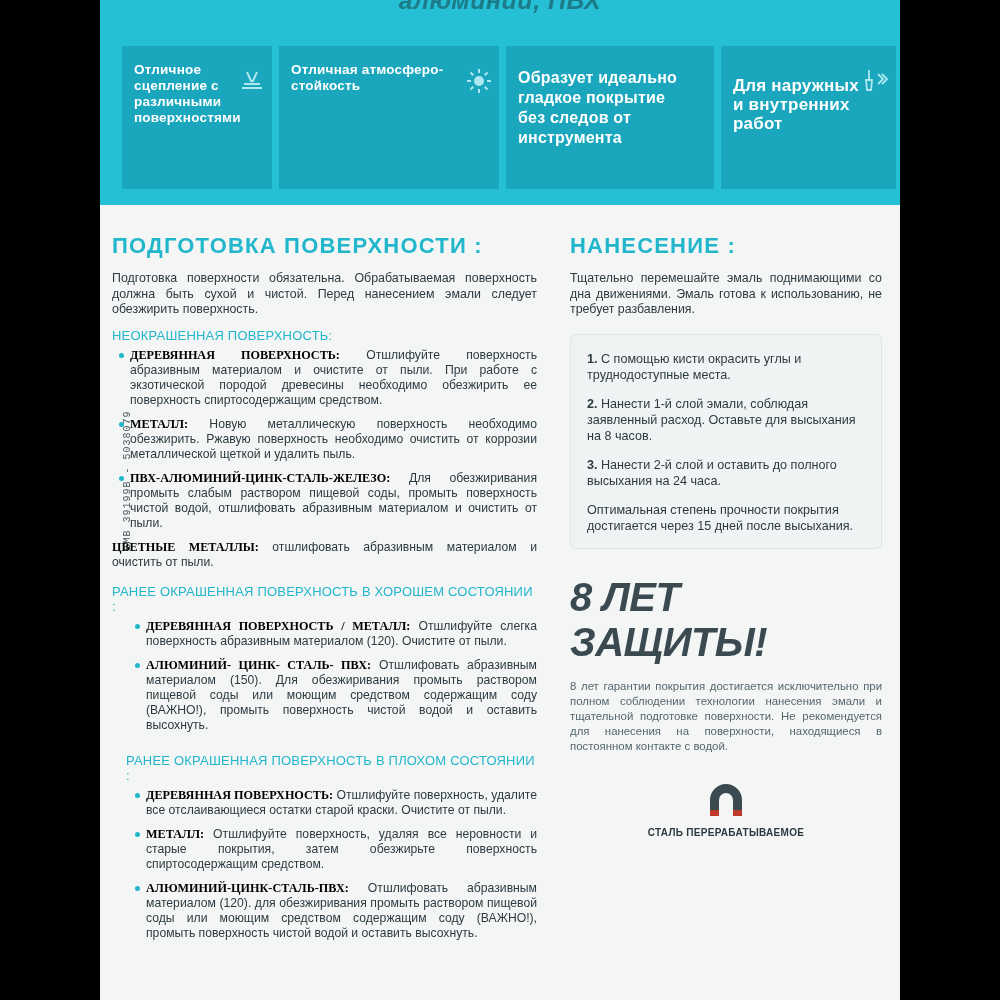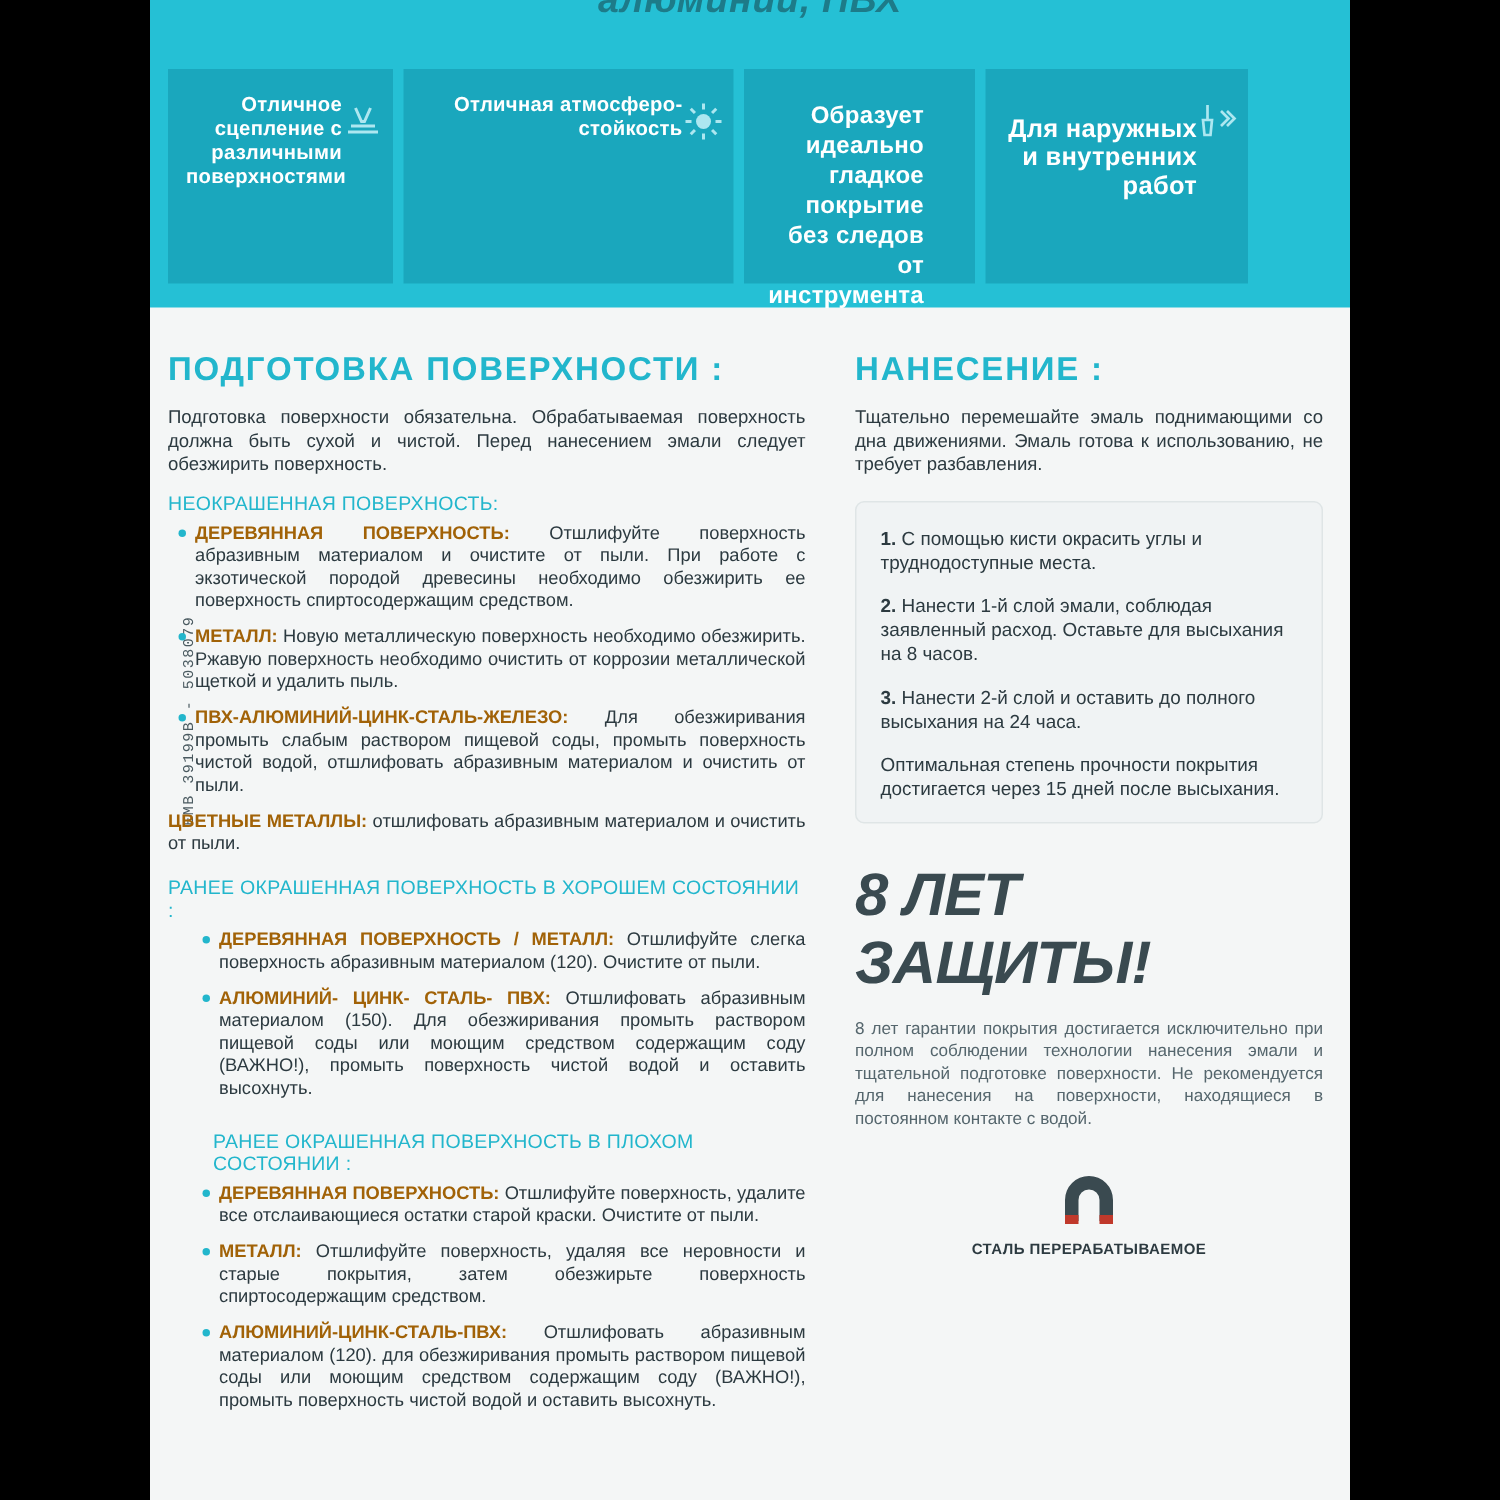--- a/index.html
+++ b/index.html
@@ -24,40 +24,39 @@
     position:absolute;left:0;top:-14px;width:800px;
     text-align:center;
     color:#1c6f7c;
     font-style:italic;
     font-weight:bold;
     font-size:25px;
     letter-spacing:.5px;
     opacity:.85;
   }
   .feature-row{
-    position:absolute;left:12px;top:46px;
+    position:absolute;left:22px;top:46px;
     width:790px;height:143px;
     display:flex;
     gap:7px;
-    text-align:right;
   }
   .feature{
     position:relative;
     background:#1aa7bd;
     color:#ffffff;
     font-weight:bold;
     font-size:13.5px;
     line-height:16px;
     padding:16px 34px 10px 12px;
     box-sizing:border-box;
     letter-spacing:.2px;
   }
   .feature.f1{width:150px;}
   .feature.f2{width:220px;}
-  .feature.f3{width:154px;font-size:16px;line-height:20px;padding-top:22px;}
+  .feature.f3{width:208px;font-size:16px;line-height:20px;padding-top:22px;}
   .feature.f4{width:175px;font-size:17px;line-height:19px;padding-top:30px;}
   .feature .ico{
     position:absolute;right:7px;top:22px;
     width:26px;height:26px;
     opacity:.9;
   }
   .feature .ico svg{display:block;}
   .side-code{
     position:absolute;
     left:-88px;top:430px;
@@ -110,21 +109,21 @@
     line-height:15px;
     color:#2c3a40;
     text-align:justify;
   }
   .bullet:before{
     content:"";
     position:absolute;left:-11px;top:5px;
     width:5px;height:5px;border-radius:50%;
     background:#22b6cc;
   }
-  .bullet b{color:#a16207;}
+  .bullet b{color:#000000;font-family:Liberation Serif, serif;}
   .bullet.nodot{margin-left:0;}
   .bullet.nodot:before{display:none;}
   
   .panel{
     margin-top:16px;
     background:#f0f3f4;
     border:1px solid #dfe5e6;
     border-radius:6px;
     padding:16px 16px 14px 16px;
   }
@@ -251,21 +250,21 @@
 
       <div class="sub" style="margin-top:14px">РАНЕЕ ОКРАШЕННАЯ ПОВЕРХНОСТЬ В ХОРОШЕМ СОСТОЯНИИ :</div>
 
       <div class="bullet" style="margin-left:34px">
         <b>ДЕРЕВЯННАЯ ПОВЕРХНОСТЬ / МЕТАЛЛ:</b><span> Отшлифуйте слегка поверхность абразивным материалом (120). Очистите от пыли.</span>
       </div>
       <div class="bullet" style="margin-left:34px">
         <b>АЛЮМИНИЙ- ЦИНК- СТАЛЬ- ПВХ:</b><span> Отшлифовать абразивным материалом (150). Для обезжиривания промыть раствором пищевой соды или моющим средством содержащим соду (ВАЖНО!), промыть поверхность чистой водой и оставить высохнуть.</span>
       </div>
 
-      <div class="sub" style="margin-top:20px;margin-left:30px">РАНЕЕ ОКРАШЕННАЯ ПОВЕРХНОСТЬ В ПЛОХОМ СОСТОЯНИИ :</div>
+      <div class="sub" style="margin-top:20px;margin-left:14px">РАНЕЕ ОКРАШЕННАЯ ПОВЕРХНОСТЬ В ПЛОХОМ СОСТОЯНИИ :</div>
 
       <div class="bullet" style="margin-left:34px">
         <b>ДЕРЕВЯННАЯ ПОВЕРХНОСТЬ:</b><span> Отшлифуйте поверхность, удалите все отслаивающиеся остатки старой краски. Очистите от пыли.</span>
       </div>
       <div class="bullet" style="margin-left:34px">
         <b>МЕТАЛЛ:</b><span> Отшлифуйте поверхность, удаляя все неровности и старые покрытия, затем обезжирьте поверхность спиртосодержащим средством.</span>
       </div>
       <div class="bullet" style="margin-left:34px">
         <b>АЛЮМИНИЙ-ЦИНК-СТАЛЬ-ПВХ:</b><span> Отшлифовать абразивным материалом (120). для обезжиривания промыть раствором пищевой соды или моющим средством содержащим соду (ВАЖНО!), промыть поверхность чистой водой и оставить высохнуть.</span>
       </div>

